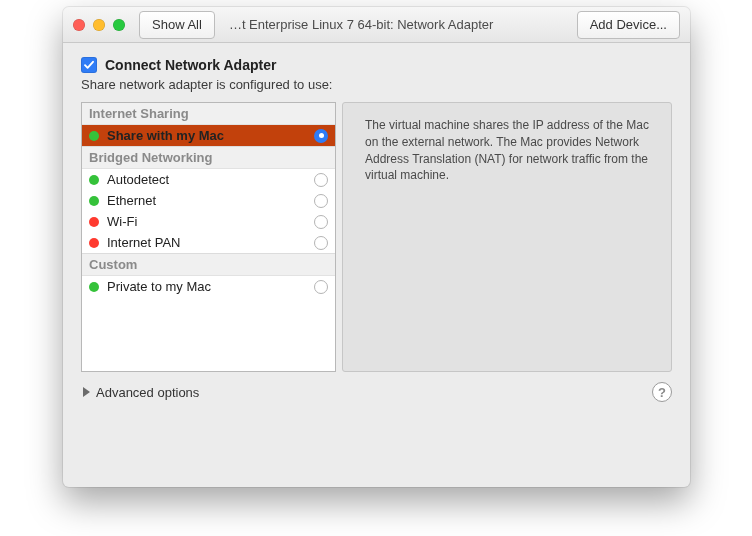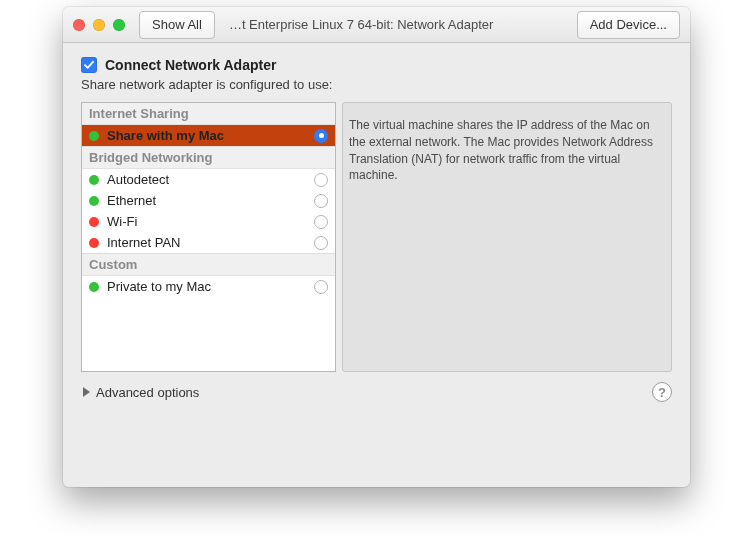--- a/index.html
+++ b/index.html
@@ -148,21 +148,21 @@
     content: "";
     width: 5px; height: 5px; border-radius: 50%;
     background: #fff;
   }
   .desc-box {
     flex: 1;
     height: 270px;
     background: #e2e2e2;
     border: 1px solid #c6c6c6;
     border-radius: 3px;
-    padding: 14px 6px;
+    padding: 14px 22px;
     font-size: 12px;
     color: #4a4a4a;
     line-height: 1.4;
   }
   .adv-row {
     display: flex;
     align-items: center;
     margin-top: 10px;
     gap: 6px;
     font-size: 13px;

